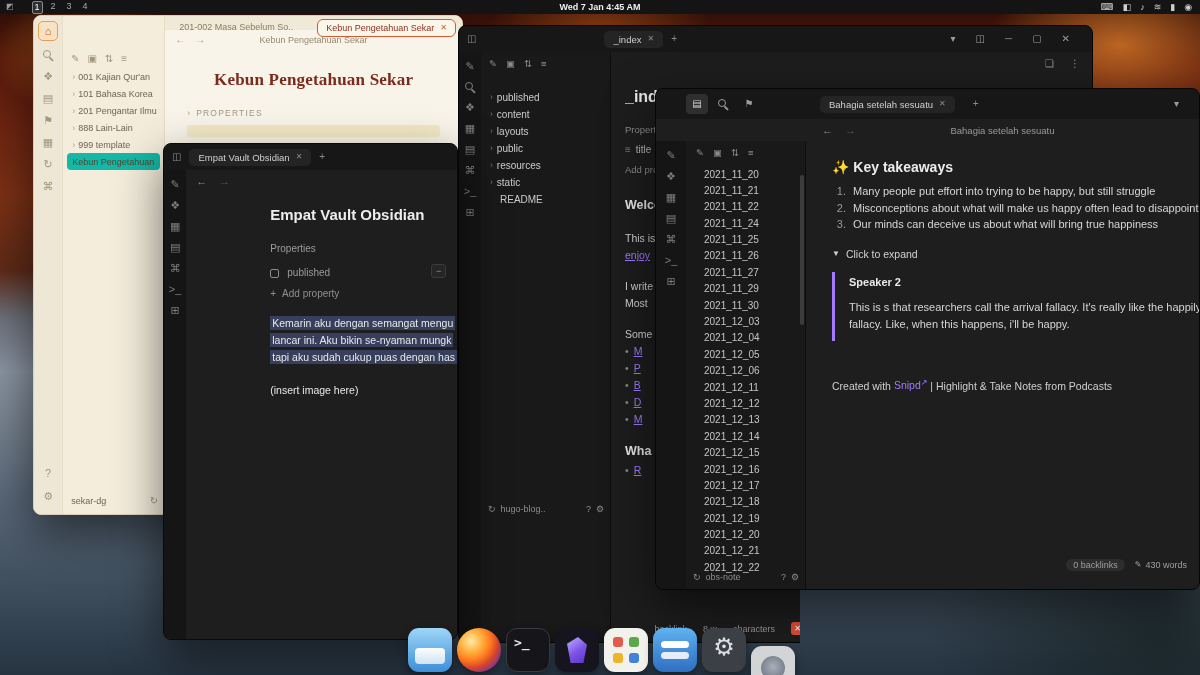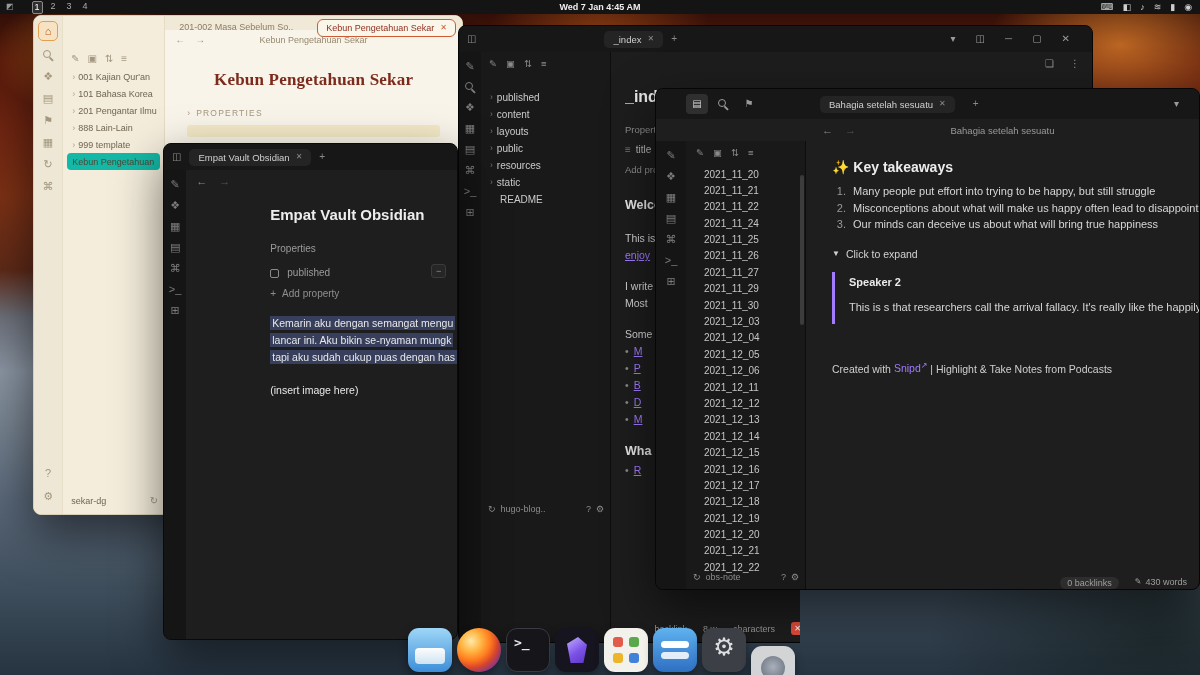--- a/index.html
+++ b/index.html
@@ -164,21 +164,21 @@
   .kh2{margin-top:24px;font-size:14px;font-weight:700;color:#ececec}
   .expand{margin-top:13px;display:flex;gap:6px;align-items:center;font-size:10.5px;color:#d2d2d2}
   .expand .icn{font-size:8px}
   .quote{margin-top:12px;border-left:3px solid #a27bff;padding:4px 0 6px 14px}
   .speaker{font-size:11px;font-weight:700;color:#eaeaea}
   .qlines{margin-top:13px}
   .ql{font-size:11px;color:#d6d6d6;height:17px;white-space:nowrap}
   .snfoot{margin-top:38px;font-size:10.5px;color:#cfcfcf;white-space:nowrap}
   .snlink{color:#a27bff}
   .snlink .icn{font-size:8px;vertical-align:super;color:#a27bff}
-  .w4status{position:absolute;right:12px;bottom:0;display:flex;gap:16px;align-items:flex-start}
+  .w4status{position:absolute;right:12px;bottom:18px;display:flex;gap:10px;align-items:center}
   .pill{background:#2d2d2d;border-radius:9px;padding:1px 7px;font-size:9px;color:#9f9f9f}
   .words{font-size:9px;color:#9f9f9f;display:flex;gap:4px;align-items:center}
   .words .icn{font-size:8px}
 
   
   .dock{position:absolute;left:408px;bottom:3px;display:flex;gap:5px;z-index:60;align-items:flex-start}
   .dk{width:44px;height:44px;border-radius:11px;position:relative;box-shadow:0 4px 10px rgba(0,0,0,.4)}
   .dk-files{background:linear-gradient(180deg,#9ed6f7,#3d8ed8)}
   .dk-files::after{content:'';position:absolute;left:7px;right:7px;bottom:8px;height:16px;
     background:linear-gradient(180deg,#fdfdfd,#cfe3f2);border-radius:4px}
@@ -554,20 +554,21 @@
             </div>
           </div>
         <div class="expand">
           <span class="icn">▼</span>
           <span>Click to expand</span>
         </div>
         <div class="quote">
           <div class="speaker">Speaker 2</div>
           <div class="qlines" id="quote-lines">
               <div class="ql">This is s that researchers call the arrival fallacy. It's really like the happily ev</div>
+              <div class="ql">fallacy. Like, when this happens, i'll be happy.</div>
             </div>
         </div>
         <div class="snfoot">
           <span>Created with </span><span class="snlink"><span>Snipd</span><span class="icn">↗</span></span><span> | Highlight &amp; Take Notes from Podcasts</span>
         </div>
       </div>
       <div class="w4status">
         <span class="pill">0 backlinks</span>
         <span class="words">
           <span class="icn">✎</span>

